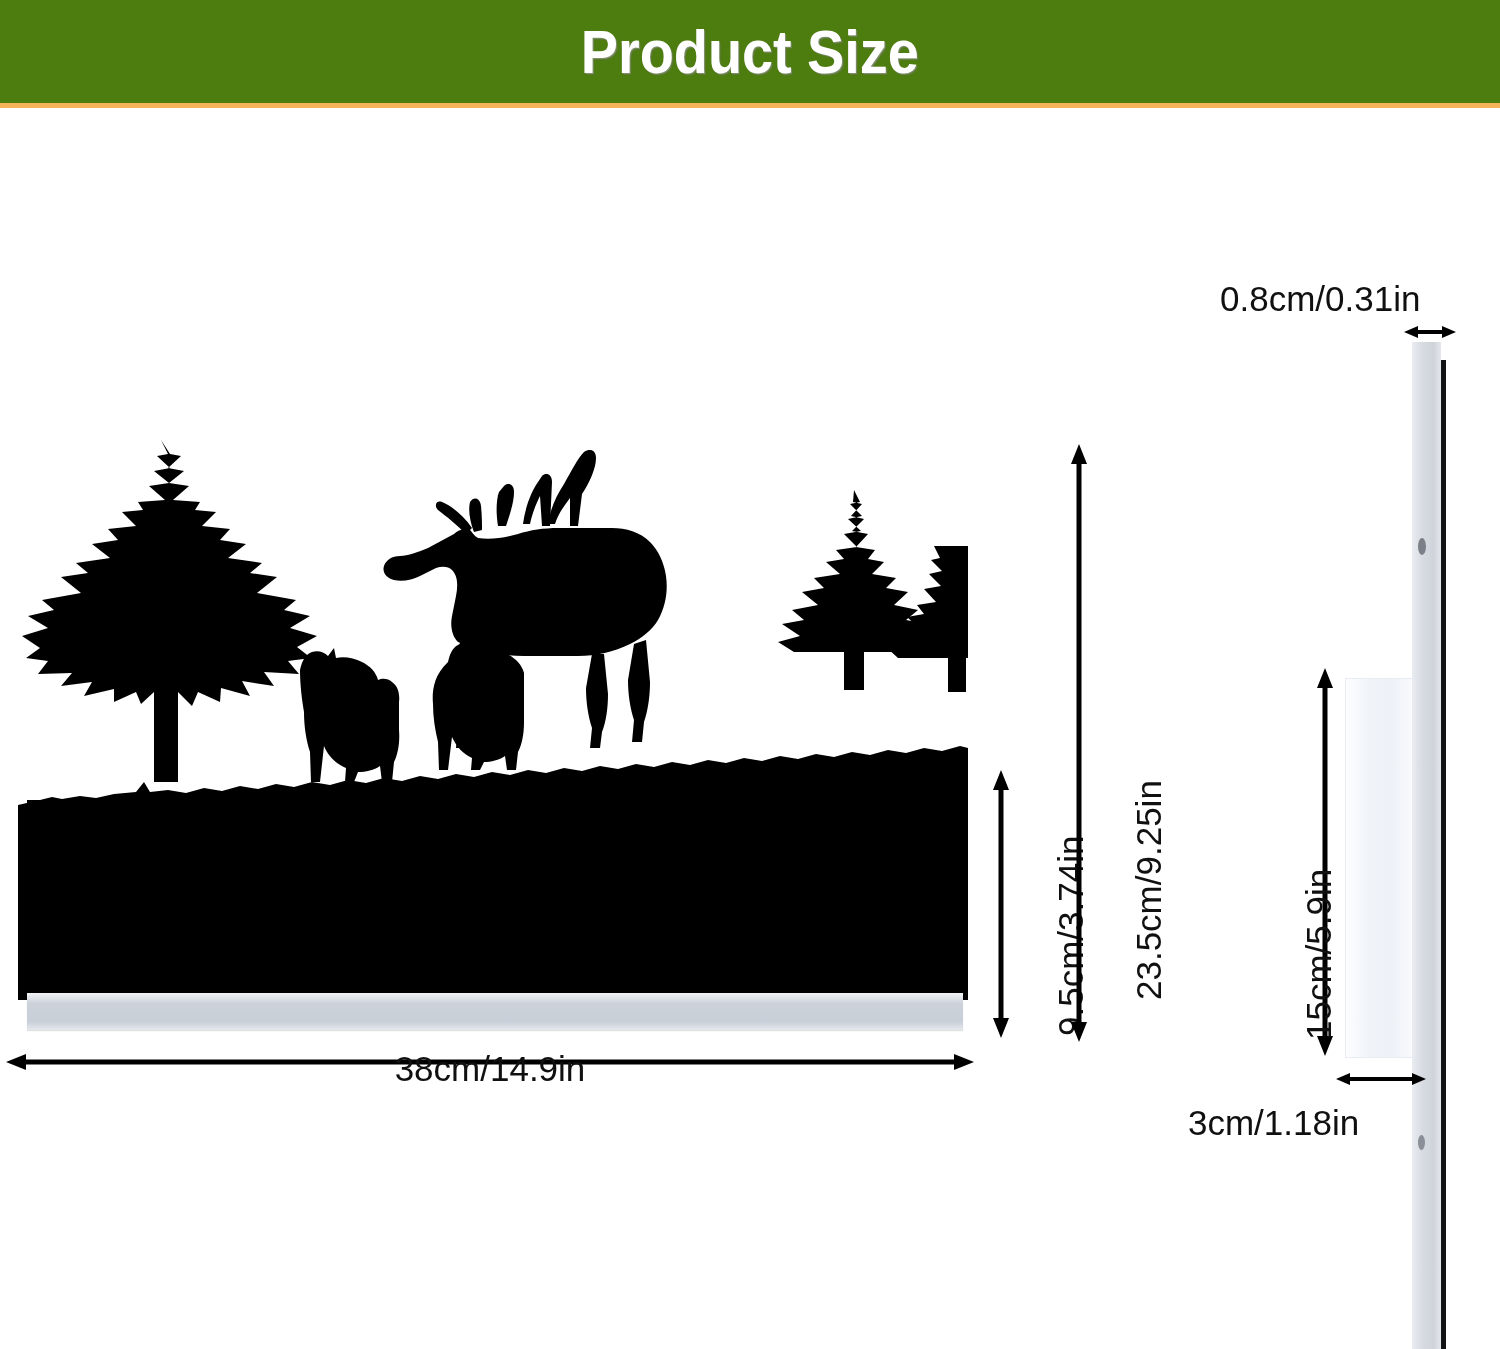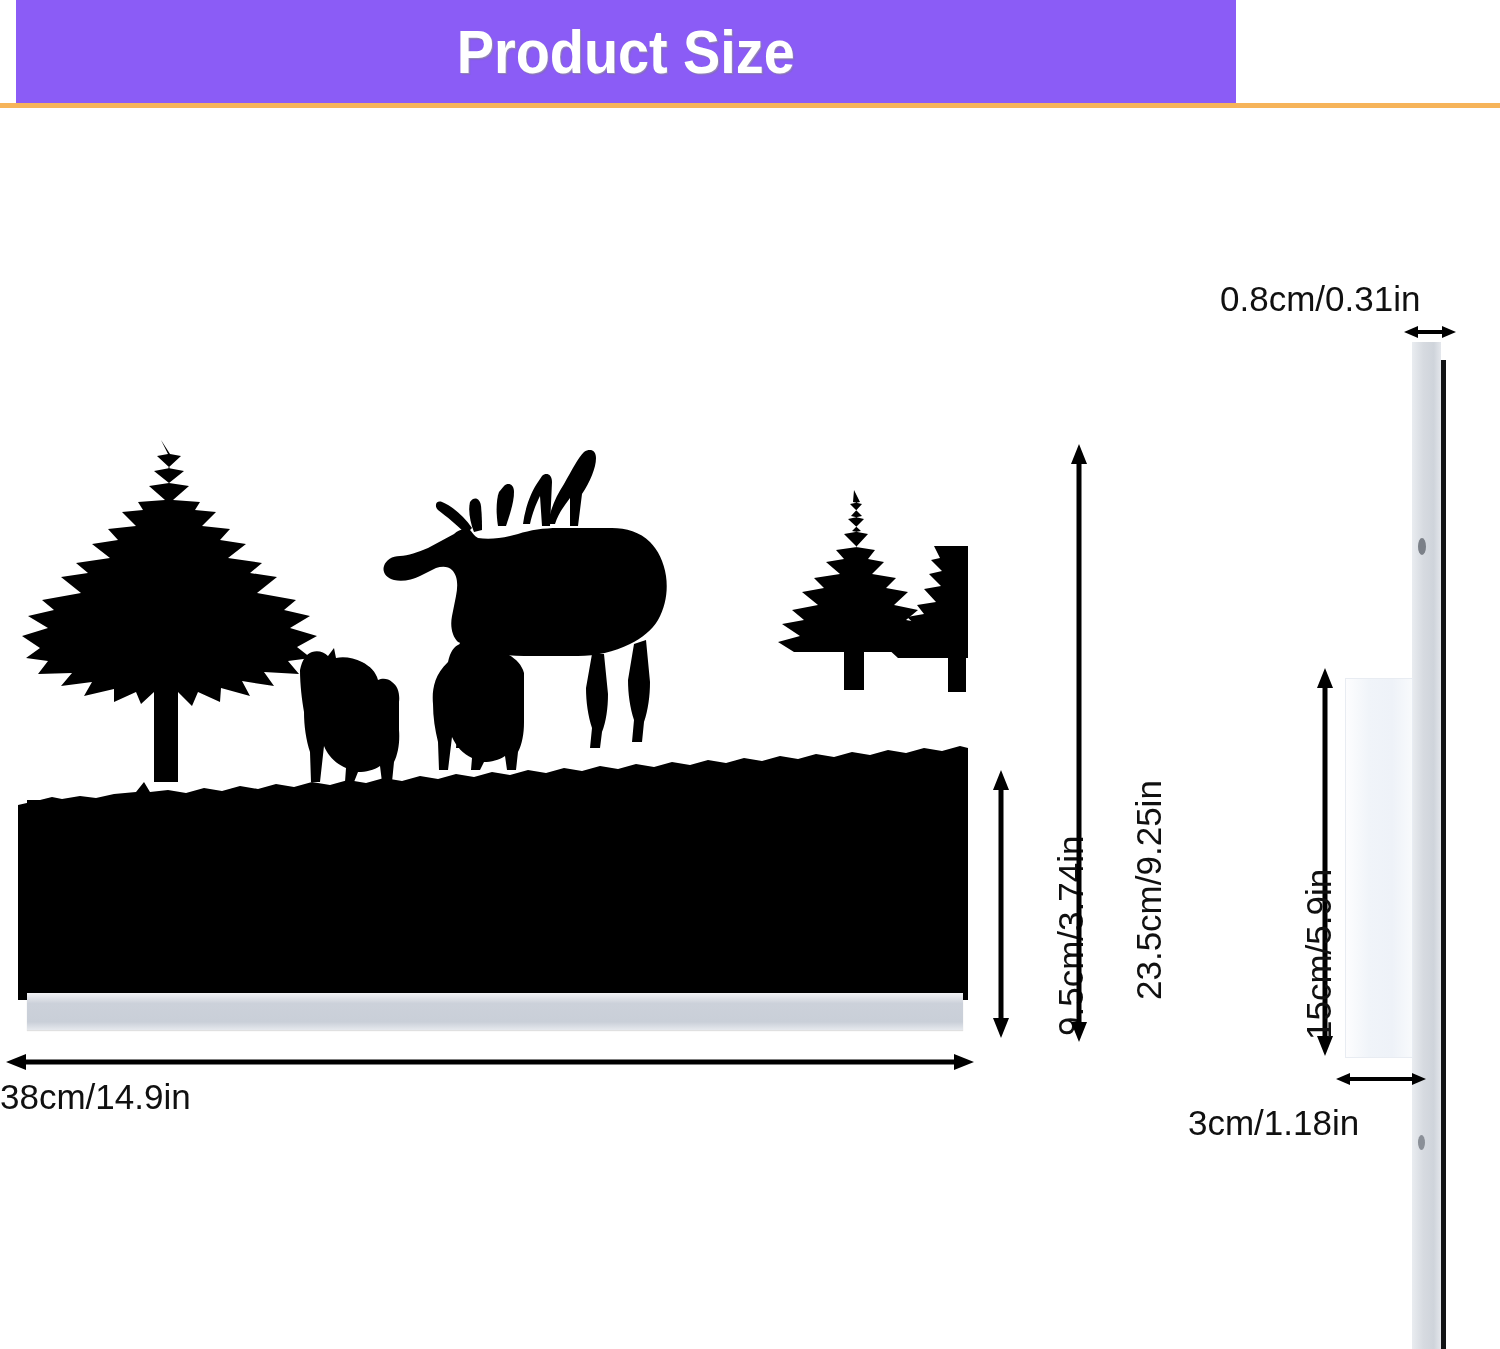--- a/index.html
+++ b/index.html
@@ -14,25 +14,25 @@
     position: relative;
     width: 1500px;
     height: 1349px;
     background: #ffffff;
     overflow: hidden;
   }
 
   
   #header-banner {
     position: absolute;
-    left: 16px;
+    left: 0;
     top: 0;
-    width: 1220px;
+    width: 1500px;
     height: 103px;
-    background: #8b5cf6;
+    background: #4d7c0f;
     display: flex;
     align-items: center;
     justify-content: center;
   }
   #header-underline {
     position: absolute;
     left: 0;
     top: 103px;
     width: 1500px;
     height: 5px;
@@ -308,21 +308,21 @@
       </g>
     </svg>
 
     <div id="base-strip"></div>
 
     <svg class="arrow-svg" style="left:0px; top:1046px;" width="990" height="34">
       <line x1="22" y1="16" x2="958" y2="16" stroke="#000" stroke-width="5"></line>
       <polygon points="6,16 26,8 26,24" fill="#000"></polygon>
       <polygon points="974,16 954,8 954,24" fill="#000"></polygon>
     </svg>
-    <div class="dim-text" style="left:0px; top:1078px; width:980px; ">38cm/14.9in</div>
+    <div class="dim-text" style="left:0px; top:1050px; width:980px; text-align:center;">38cm/14.9in</div>
 
     <svg class="arrow-svg" style="left:984px; top:764px;" width="34" height="280">
       <line x1="17" y1="22" x2="17" y2="258" stroke="#000" stroke-width="5"></line>
       <polygon points="17,6 9,26 25,26" fill="#000"></polygon>
       <polygon points="17,274 9,254 25,254" fill="#000"></polygon>
     </svg>
     <div class="dim-text vertical" style="left:1052px; top:1036px; transform: rotate(-90deg);">9.5cm/3.74in</div>
 
     <svg class="arrow-svg" style="left:1062px; top:438px;" width="34" height="610">
       <line x1="17" y1="22" x2="17" y2="588" stroke="#000" stroke-width="5"></line>

